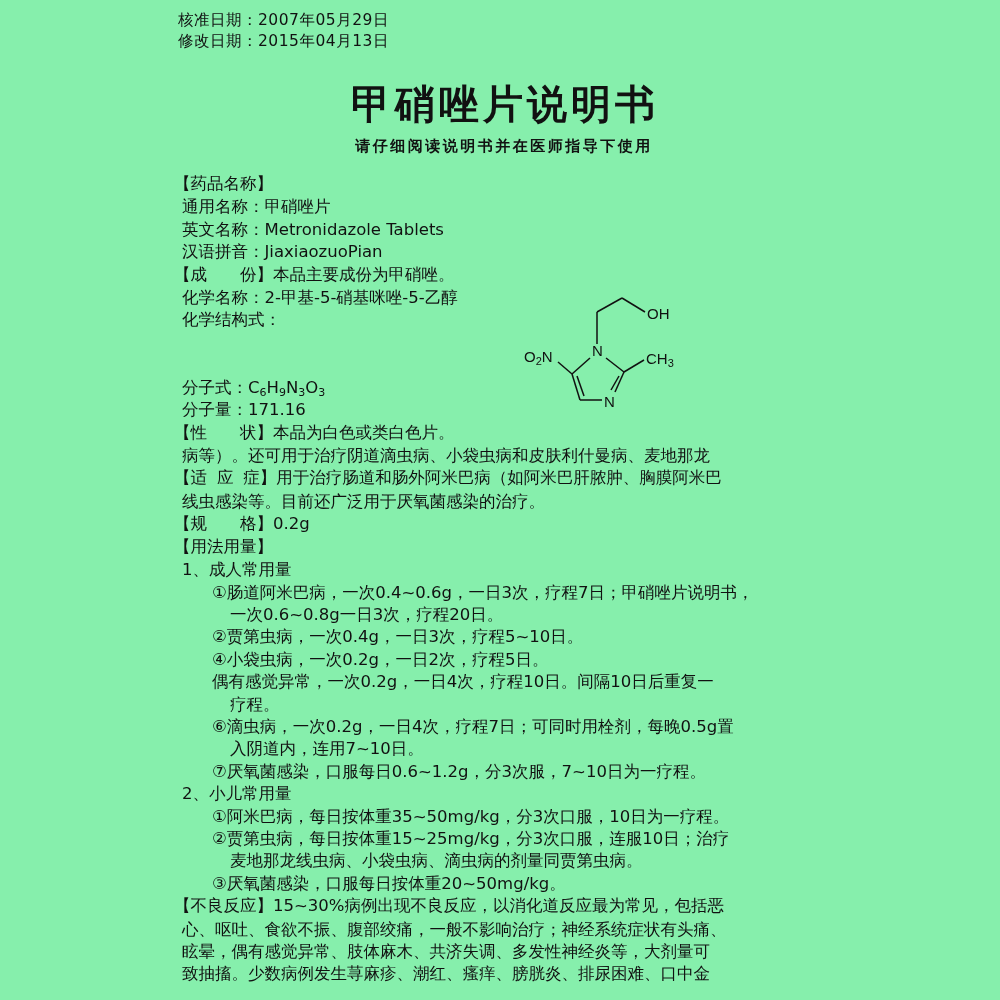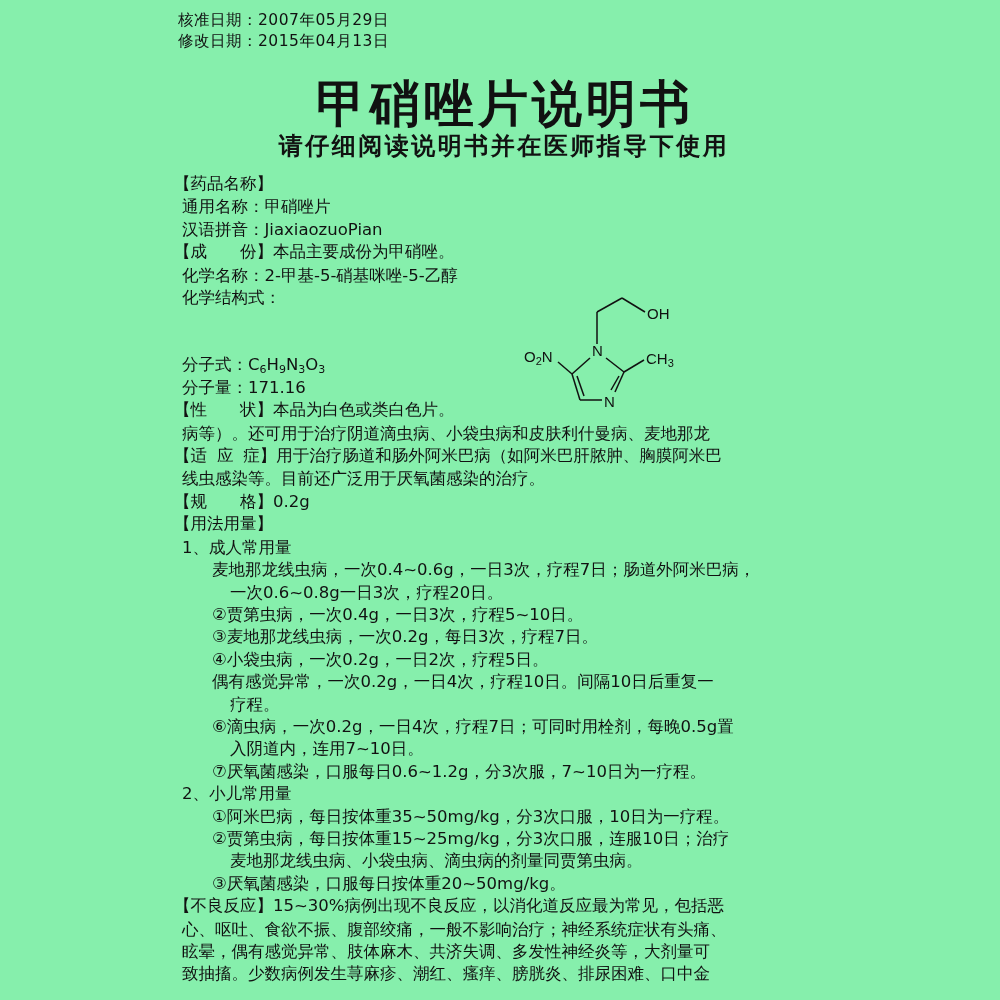--- a/index.html
+++ b/index.html
@@ -27,33 +27,33 @@
       top: 10px;
       font-size: 15.5px;
       line-height: 21px;
       letter-spacing: 0.5px;
     }
     .title {
       position: absolute;
       left: 0; width: 1000px;
       top: 74px;
       text-align: center;
-      font-size: 50px;
+      font-size: 40px;
       font-weight: bold;
       letter-spacing: 4px;
       line-height: 60px;
       padding-left: 10px;
       box-sizing: border-box;
     }
     .subtitle {
       position: absolute;
       left: 0; width: 1000px;
       top: 133px;
       text-align: center;
-      font-size: 24px;
+      font-size: 15px;
       font-weight: bold;
       letter-spacing: 2.5px;
       line-height: 26px;
       padding-left: 8px;
       box-sizing: border-box;
     }
     .body {
       position: absolute;
       left: 174px;
       top: 174px;
@@ -119,20 +119,21 @@
       <line x1="50" y1="82" x2="36" y2="70" stroke="#111" stroke-width="1.5"></line>
       <text x="2" y="70"><tspan>O</tspan><tspan dy="3" font-size="11">2</tspan><tspan dy="-3">N</tspan></text>
     </svg>
   </div>
 
   <div class="body">
 
     <section>
       <span class="line head">【药品名称】</span>
       <span class="line indent1">通用名称：甲硝唑片</span>
+      <span class="line indent1">英文名称：Metronidazole Tablets</span>
       <span class="line indent1">汉语拼音：JiaxiaozuoPian</span>
     </section>
 
     <section>
       <span class="line">
         <span class="head">【成　　份】</span><span>本品主要成份为甲硝唑。</span>
       </span>
       <span class="line indent1">化学名称：2-甲基-5-硝基咪唑-5-乙醇</span>
       <span class="line indent1">化学结构式：</span>
       <span class="spacer-struct"></span>
@@ -158,24 +159,23 @@
 
     <section>
       <span class="line">
         <span class="head">【规　　格】</span><span>0.2g</span>
       </span>
     </section>
 
     <section>
       <span class="line head">【用法用量】</span>
       <span class="line indent1">1、成人常用量</span>
-      <span class="line indent2">麦地那龙线虫病，一次0.4~0.6g，一日3次，疗程7日；肠道外阿米巴病，</span>
+      <span class="line indent2">①肠道阿米巴病，一次0.4~0.6g，一日3次，疗程7日；甲硝唑片说明书，</span>
       <span class="line indent3">一次0.6~0.8g一日3次，疗程20日。</span>
       <span class="line indent2">②贾第虫病，一次0.4g，一日3次，疗程5~10日。</span>
-      <span class="line indent2">③麦地那龙线虫病，一次0.2g，每日3次，疗程7日。</span>
       <span class="line indent2">④小袋虫病，一次0.2g，一日2次，疗程5日。</span>
       <span class="line indent2">偶有感觉异常，一次0.2g，一日4次，疗程10日。间隔10日后重复一</span>
       <span class="line indent3">疗程。</span>
       <span class="line indent2">⑥滴虫病，一次0.2g，一日4次，疗程7日；可同时用栓剂，每晚0.5g置</span>
       <span class="line indent3">入阴道内，连用7~10日。</span>
       <span class="line indent2">⑦厌氧菌感染，口服每日0.6~1.2g，分3次服，7~10日为一疗程。</span>
 
       <span class="line indent1">2、小儿常用量</span>
       <span class="line indent2">①阿米巴病，每日按体重35~50mg/kg，分3次口服，10日为一疗程。</span>
       <span class="line indent2">②贾第虫病，每日按体重15~25mg/kg，分3次口服，连服10日；治疗</span>

